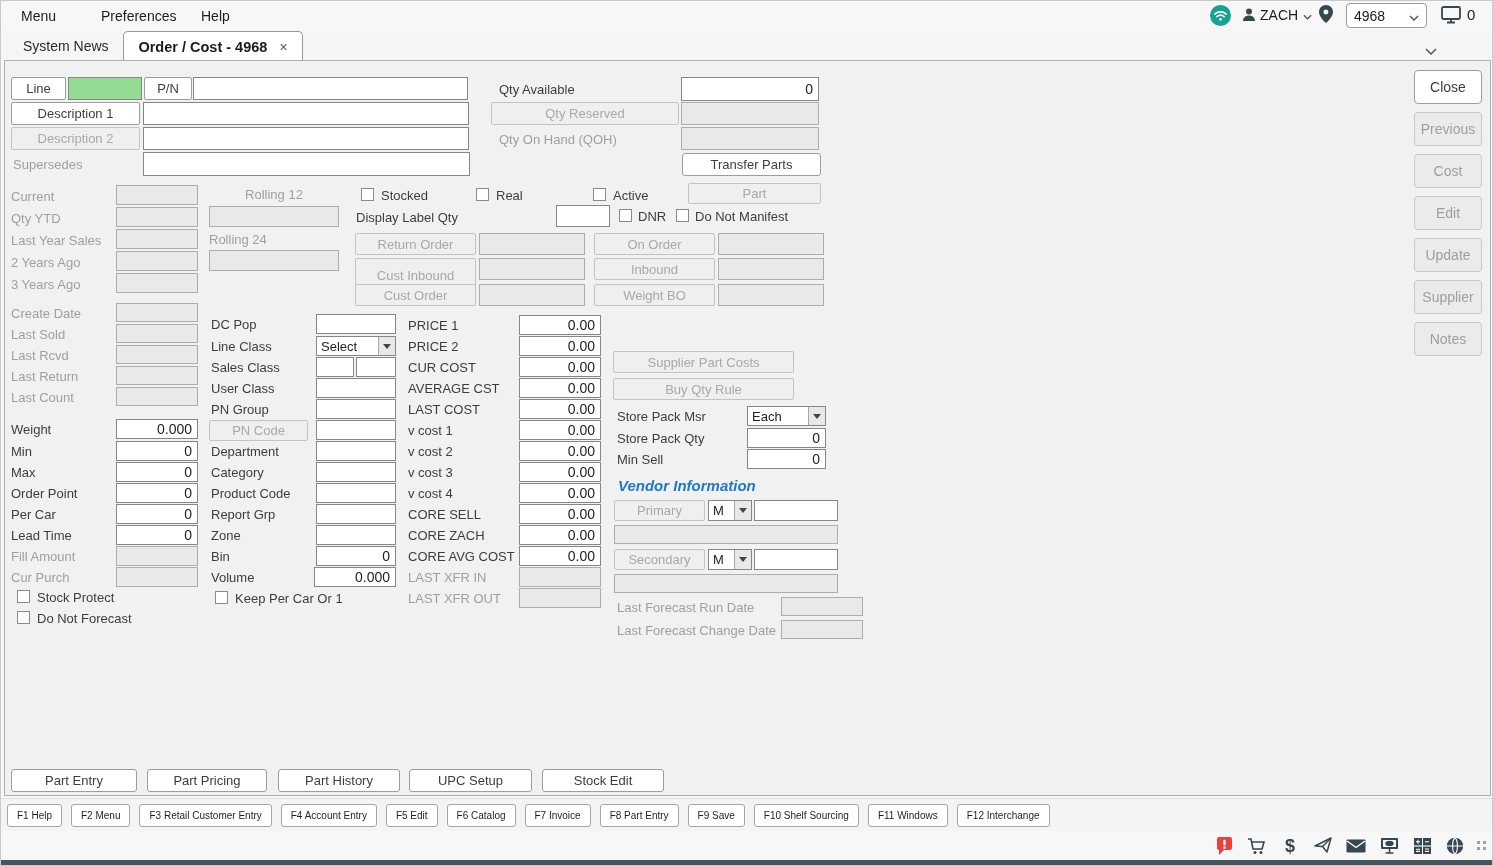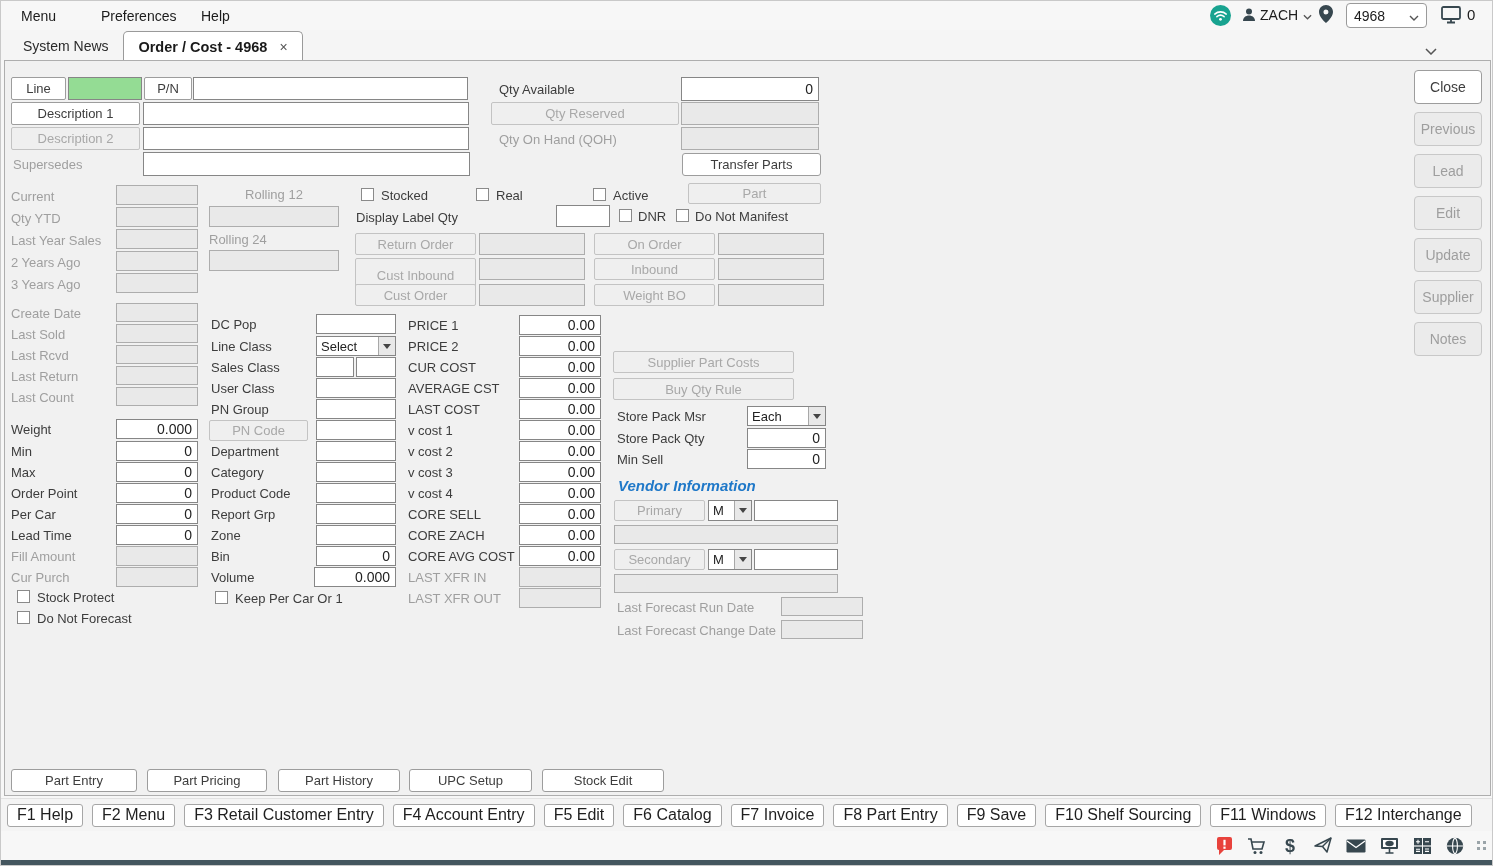--- a/index.html
+++ b/index.html
@@ -21,21 +21,21 @@
 .sel .tx{flex:1;display:flex;align-items:center;padding:0 4px;overflow:hidden}
 .sarr{width:17px;background:#e8e8e8;border-left:1px solid #a8a8a8;display:flex;align-items:center;justify-content:center}
 .tri{width:0;height:0;border-left:4px solid transparent;border-right:4px solid transparent;border-top:5px solid #444}
 .menubar{left:0;top:0;width:1493px;height:29px;background:#f7f7f7}
 .menu-item{font-size:14px;color:#1c1c1c;top:7px}
 .tabbar{left:0;top:29px;width:1493px;height:30px;background:#f5f5f5}
 .tab{font-size:14px;color:#2a2a2a}
 .tab-active{background:#fff;border:1px solid #9a9a9a;border-bottom:none;border-radius:5px 5px 0 0;display:flex;align-items:center;justify-content:center;gap:12px;font-weight:bold;font-size:14.5px;color:#1a1a1a}
 .panel{left:3px;top:59px;width:1487px;height:736px;background:#f1f1f1;border:1px solid #aeaeae}
 .fbar{left:0;top:797px;width:1493px;height:33px;background:#f4f4f4;border-top:1px solid #e2e2e2;display:flex;align-items:center;gap:9px;padding-left:6px}
-.fkey{height:23px;padding:0 9px;background:#fff;border:1px solid #a6a6a6;border-radius:3px;font-size:16px;color:#1f1f1f;display:flex;align-items:center;white-space:nowrap}
+.fkey{height:23px;padding:0 9px;background:#fff;border:1px solid #a6a6a6;border-radius:3px;font-size:10px;color:#1f1f1f;display:flex;align-items:center;white-space:nowrap}
 .statusbar{left:0;top:830px;width:1493px;height:29px;background:#f7f7f7;display:flex;align-items:center;justify-content:flex-end;gap:11px;padding-right:8px}
 .sicon{display:flex;align-items:center;justify-content:center;width:22px;height:22px}
 .bstrip{left:0;top:859px;width:1493px;height:7px;background:#44565f}
 .vhead{font-size:15px;font-style:italic;font-weight:600;color:#1f78c8;white-space:nowrap}
 .dollar{font-size:18px;font-weight:bold;color:#37474f;line-height:1}
 .grip{display:grid;grid-template-columns:3px 3px;grid-gap:3px}
 .grip i{width:3px;height:3px;background:#9aa4a9;display:block}
 .topsel{background:#fff;border:1px solid #9a9a9a;border-radius:4px;display:flex;align-items:center;font-size:14px;color:#1c1c1c;padding:0 7px;justify-content:space-between}
 </style>
 </head>
@@ -296,21 +296,21 @@
   </div>
   <div class="a f" style="left:753px;top:548px;width:84px;height:21px"></div>
   <div class="a f fd" style="left:613px;top:573px;width:224px;height:19px"></div>
   <div class="a ld" style="left:616px;top:599px">Last Forecast Run Date</div>
   <div class="a f fd" style="left:780px;top:596px;width:82px;height:19px"></div>
   <div class="a ld" style="left:616px;top:622px">Last Forecast Change Date</div>
   <div class="a f fd" style="left:780px;top:619px;width:82px;height:19px"></div>
 
   <div class="a rb en" style="left:1413px;top:69px;width:68px;height:34px">Close</div>
   <div class="a rb" style="left:1413px;top:111px;width:68px;height:34px">Previous</div>
-  <div class="a rb" style="left:1413px;top:153px;width:68px;height:34px">Lead</div>
+  <div class="a rb" style="left:1413px;top:153px;width:68px;height:34px">Cost</div>
   <div class="a rb" style="left:1413px;top:195px;width:68px;height:34px">Edit</div>
   <div class="a rb" style="left:1413px;top:237px;width:68px;height:34px">Update</div>
   <div class="a rb" style="left:1413px;top:279px;width:68px;height:34px">Supplier</div>
   <div class="a rb" style="left:1413px;top:321px;width:68px;height:34px">Notes</div>
 
   <div class="a b" style="left:10px;top:768px;width:126px;height:23px;border-radius:3px">Part Entry</div>
   <div class="a b" style="left:146px;top:768px;width:120px;height:23px;border-radius:3px">Part Pricing</div>
   <div class="a b" style="left:277px;top:768px;width:122px;height:23px;border-radius:3px">Part History</div>
   <div class="a b" style="left:408px;top:768px;width:123px;height:23px;border-radius:3px">UPC Setup</div>
   <div class="a b" style="left:541px;top:768px;width:122px;height:23px;border-radius:3px">Stock Edit</div>

